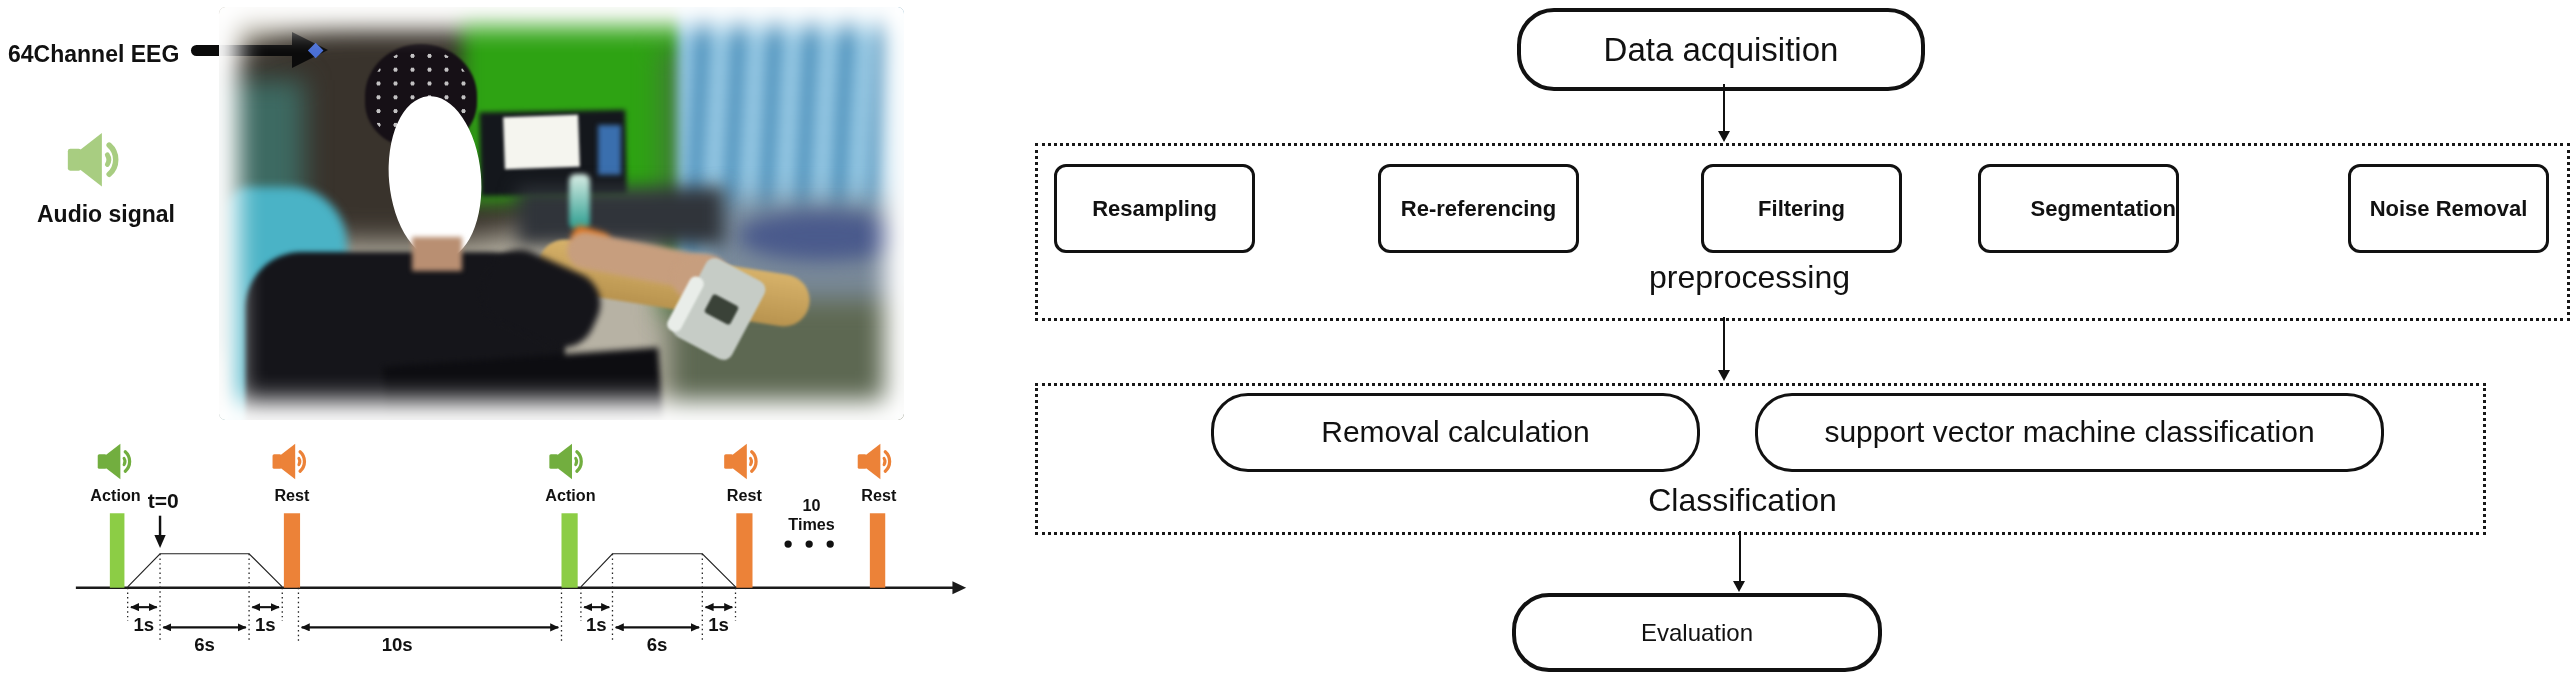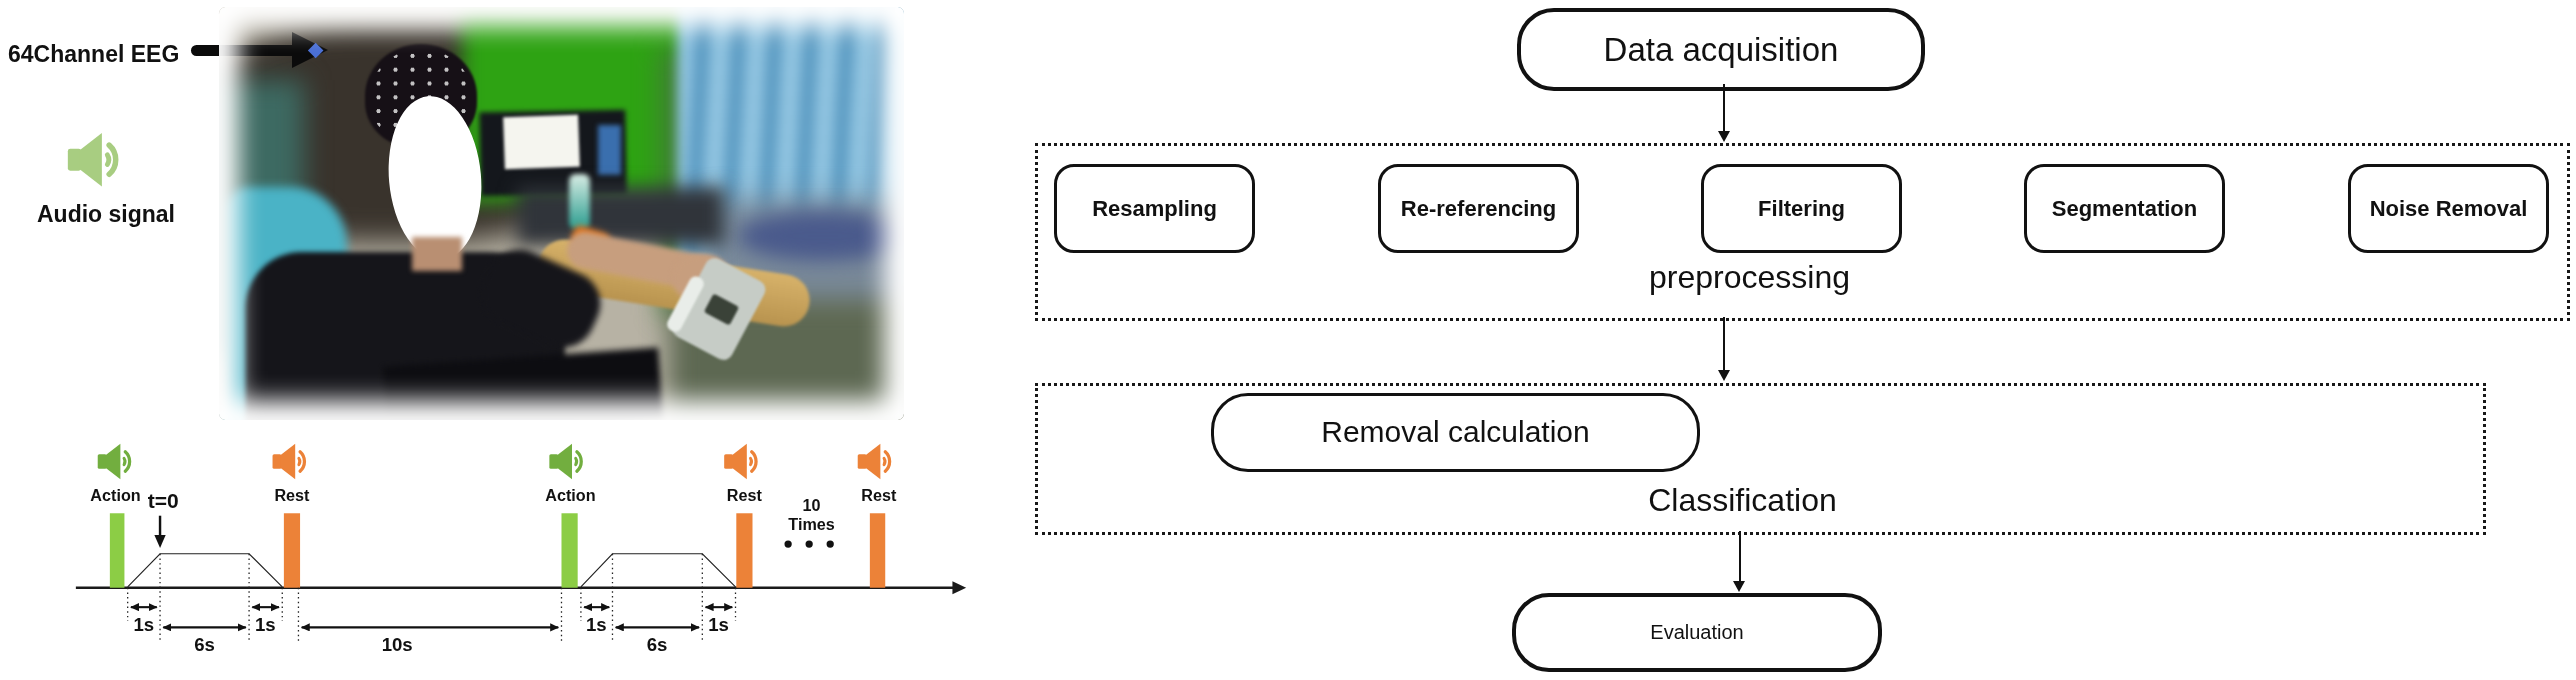--- a/index.html
+++ b/index.html
@@ -16,21 +16,21 @@
   .audio-label{left:20px;top:201px;width:172px;font-size:23px;font-weight:bold;text-align:center;}
 
   
   .photo{left:219px;top:6.5px;width:685px;height:413px;overflow:hidden;border-radius:6.5px;background:#b7b2a4;}
   .photo > div{position:absolute;}
   .vignette{left:0;top:0;width:685px;height:413px;box-shadow:inset 0 0 24px 19.5px #ffffff;z-index:40;}
 
   
   .node{border:4px solid #111;border-radius:37px;background:#fff;display:flex;align-items:center;justify-content:center;font-weight:normal;}
   .dottedbox{border:3.2px dotted #181818;background:#fff;}
-  .step{border:3.2px solid #111;border-radius:20px;background:#fff;display:flex;align-items:center;justify-content:center;
+  .step{border:3.2px solid #111;border-radius:12px;background:#fff;display:flex;align-items:center;justify-content:center;
         font-weight:bold;font-size:22px;}
   .groupLabel{font-weight:normal;font-size:32px;text-align:center;}
   .vline{width:1.6px;background:#111;}
   .vhead{width:0;height:0;border-left:6.5px solid transparent;border-right:6.5px solid transparent;border-top:11.3px solid #111;}
 </style>
 </head>
 <body>
 
 <div class="stage">
 
@@ -194,40 +194,43 @@
   <div class="abs dottedbox" style="left:1035px;top:143px;width:1529px;height:172px;">
     <div class="abs step" style="left:16px;top:18px;width:195px;height:83px;">
       <span>Resampling</span>
     </div>
     <div class="abs step" style="left:340px;top:18px;width:195px;height:83px;">
       <span>Re-referencing</span>
     </div>
     <div class="abs step" style="left:663px;top:18px;width:195px;height:83px;">
       <span>Filtering</span>
     </div>
-    <div class="abs step" style="left:986px;top:18px;width:195px;height:83px;">
+    <div class="abs step" style="left:940px;top:18px;width:195px;height:83px;justify-content:flex-end;">
       <span>Segmentation</span>
     </div>
     <div class="abs step" style="left:1310px;top:18px;width:195px;height:83px;">
       <span>Noise Removal</span>
     </div>
     <div class="abs groupLabel" style="left:0px;top:113px;width:1423px;">preprocessing</div>
   </div>
 
   <div class="abs vline" style="left:1723px;top:317px;height:53px;"></div>
   <div class="abs vhead" style="left:1718px;top:370px;"></div>
 
   <div class="abs dottedbox" style="left:1035px;top:383px;width:1445px;height:146px;">
     <div class="abs node" style="left:173px;top:6.5px;width:483px;height:73px;border-width:3.2px;font-size:30px;">
       <span>Removal calculation</span>
     </div>
+    <div class="abs node" style="left:717px;top:6.5px;width:623px;height:73px;border-width:3.2px;font-size:30px;">
+      <span>support vector machine classification</span>
+    </div>
     <div class="abs groupLabel" style="left:0px;top:96px;width:1409px;">Classification</div>
   </div>
 
   <div class="abs vline" style="left:1739px;top:531px;height:50px;"></div>
   <div class="abs vhead" style="left:1733px;top:581px;"></div>
 
-  <div class="abs node" style="left:1512px;top:593px;width:362px;height:71px;font-size:20px;justify-content:center;">
+  <div class="abs node" style="left:1512px;top:593px;width:362px;height:71px;font-size:24px;justify-content:center;">
     <span>Evaluation</span>
   </div>
 
 </div>
 
 
 </body></html>

